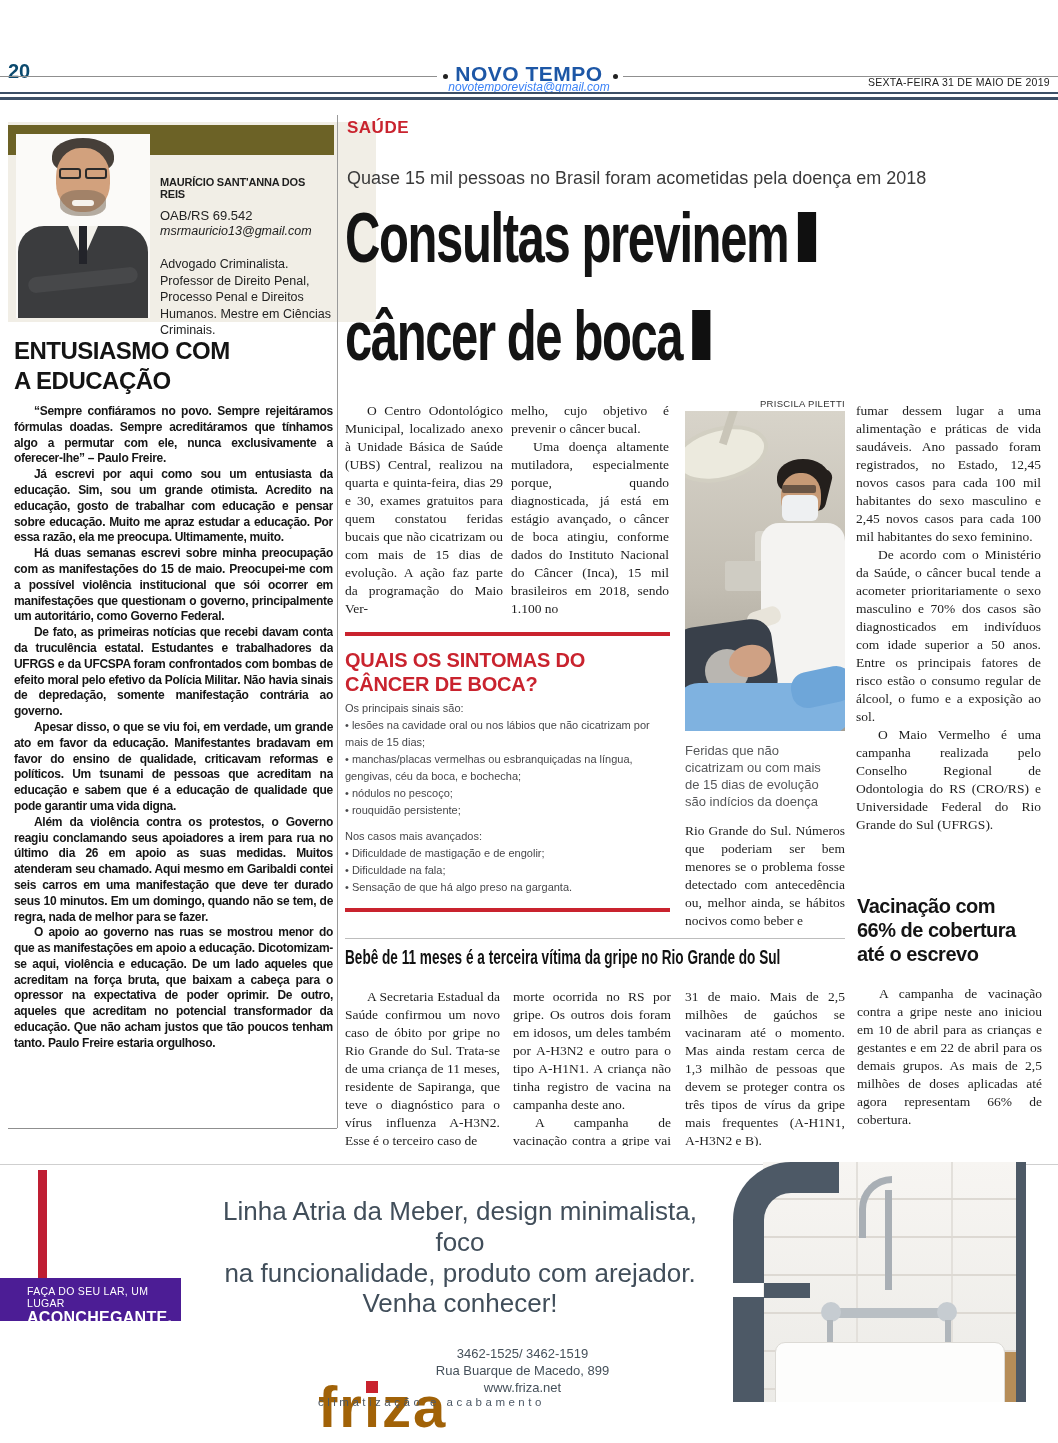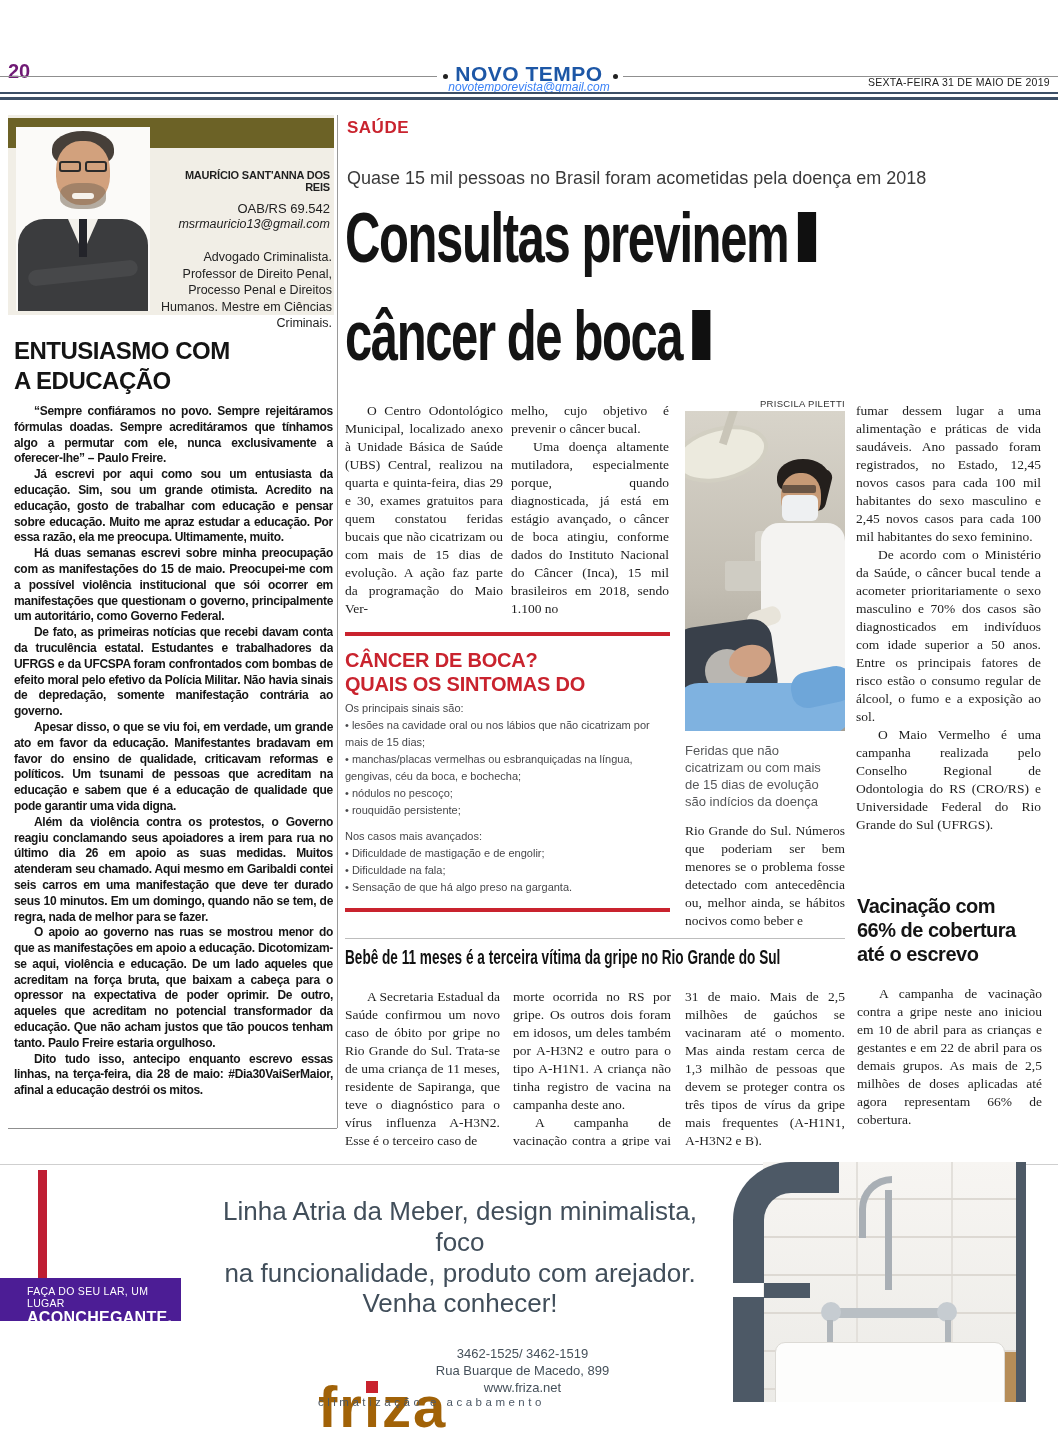--- a/index.html
+++ b/index.html
@@ -2,21 +2,21 @@
 <html><head>
 <meta charset="utf-8">
 <style>
   *{margin:0;padding:0;box-sizing:border-box;}
   html,body{background:#ffffff;}
   #page{position:relative;width:1058px;height:1443px;margin:0 auto;background:#fff;overflow:hidden;
          font-family:"Liberation Sans",sans-serif;color:#1a1a1a;}
   .abs{position:absolute;}
 
   
-  .pagenum{font-size:20px;font-weight:700;color:#701a75;}
+  .pagenum{font-size:20px;font-weight:700;color:#0c4a6e;}
   .masthead{font-size:21px;font-weight:700;color:#1d57a6;letter-spacing:.5px;text-align:center;}
   .mast-email{font-size:12px;font-style:italic;color:#3b82f6;text-align:center;}
   .pagedate{font-size:10.5px;color:#222;letter-spacing:.3px;text-align:right;}
   .hrule{height:1px;background:#8f8f8f;}
   .dot{width:5px;height:5px;border-radius:50%;background:#222;}
   .dbl-rule{height:8px;border-top:2px solid #3c4f66;border-bottom:3px solid #3c4f66;}
 
   
   .author-box{background:#f1eee6;}
   .author-banner{background:#6c6226;}
@@ -91,21 +91,21 @@
   <div class="abs pagenum" style="left:8px;top:60px;">20</div>
   <div class="abs hrule" style="left:0;top:76px;width:437px;"></div>
   <div class="abs dot" style="left:443px;top:74px;"></div>
   <div class="abs masthead" style="left:449px;top:62px;width:160px;">NOVO TEMPO</div>
   <div class="abs dot" style="left:613px;top:74px;"></div>
   <div class="abs hrule" style="left:623px;top:76px;width:435px;"></div>
   <div class="abs mast-email" style="left:399px;top:80px;width:260px;">novotemporevista@gmail.com</div>
   <div class="abs pagedate" style="left:818px;top:76px;width:232px;">SEXTA-FEIRA 31 DE MAIO DE 2019</div>
   <div class="abs dbl-rule" style="left:0;top:92px;width:1058px;"></div>
 
-  <div class="abs author-box" style="left:8px;top:115px;width:326px;height:200px;text-align:right;">
+  <div class="abs author-box" style="left:8px;top:122px;width:368px;height:200px;">
     <div class="abs author-banner" style="left:0;top:3px;width:326px;height:30px;"></div>
     <div class="abs avatar" style="left:8px;top:12px;width:134px;height:184px;">
       <div class="abs" style="left:36px;top:4px;width:62px;height:36px;background:#463f39;border-radius:50% 50% 40% 40%;"></div>
       <div class="abs" style="left:40px;top:14px;width:54px;height:64px;background:#d2a17d;border-radius:45%;"></div>
       <div class="abs" style="left:44px;top:56px;width:46px;height:26px;background:#7a6a58;opacity:.55;border-radius:40%;"></div>
       <div class="abs" style="left:43px;top:34px;width:22px;height:11px;border:2px solid #2a2a2a;border-radius:3px;"></div>
       <div class="abs" style="left:69px;top:34px;width:22px;height:11px;border:2px solid #2a2a2a;border-radius:3px;"></div>
       <div class="abs" style="left:56px;top:66px;width:22px;height:6px;background:#f6f2ec;border-radius:3px;"></div>
       <div class="abs" style="left:2px;top:92px;width:130px;height:92px;background:#3b3c3e;border-radius:26px 26px 0 0;"></div>
       <div class="abs" style="left:52px;top:92px;width:30px;height:34px;background:#f2f0ea;clip-path:polygon(0 0,100% 0,50% 100%);"></div>
@@ -123,21 +123,20 @@
     <div>A EDUCAÇÃO</div>
   </div>
   <div class="abs op-body" style="left:14px;top:404px;width:319px;height:716px;">
     <p>“Sempre confiáramos no povo. Sempre rejeitáramos fórmulas doadas. Sempre acreditáramos que tínhamos algo a permutar com ele, nunca exclusivamente a oferecer-lhe” – Paulo Freire.</p>
     <p>Já escrevi por aqui como sou um entusiasta da educação. Sim, sou um grande otimista. Acredito na educação, gosto de trabalhar com educação e pensar sobre educação. Muito me apraz estudar a educação. Por essa razão, ela me preocupa. Ultimamente, muito.</p>
     <p>Há duas semanas escrevi sobre minha preocupação com as manifestações do 15 de maio. Preocupei-me com a possível violência institucional que sói ocorrer em manifestações que questionam o governo, principalmente um autoritário, como Governo Federal.</p>
     <p>De fato, as primeiras notícias que recebi davam conta da truculência estatal. Estudantes e trabalhadores da UFRGS e da UFCSPA foram confrontados com bombas de efeito moral pelo efetivo da Polícia Militar. Não havia sinais de depredação, somente manifestação contrária ao governo.</p>
     <p>Apesar disso, o que se viu foi, em verdade, um grande ato em favor da educação. Manifestantes bradavam em favor do ensino de qualidade, criticavam reformas e políticos. Um tsunami de pessoas que acreditam na educação e sabem que é a educação de qualidade que pode garantir uma vida digna.</p>
     <p>Além da violência contra os protestos, o Governo reagiu conclamando seus apoiadores a irem para rua no último dia 26 em apoio as suas medidas. Muitos atenderam seu chamado. Aqui mesmo em Garibaldi contei seis carros em uma manifestação que deve ter durado seus 10 minutos. Em um domingo, quando não se tem, de regra, nada de melhor para se fazer.</p>
     <p>O apoio ao governo nas ruas se mostrou menor do que as manifestações em apoio a educação. Dicotomizam-se aqui, violência e educação. De um lado aqueles que acreditam na força bruta, que baixam a cabeça para o opressor na expectativa de poder oprimir. De outro, aqueles que acreditam no potencial transformador da educação. Que não acham justos que tão poucos tenham tanto. Paulo Freire estaria orgulhoso.</p>
-    <p>Dito tudo isso, antecipo enquanto escrevo essas linhas, na terça-feira, dia 28 de maio: #Dia30VaiSerMaior, afinal a educação destrói os mitos.</p>
   </div>
   <div class="abs vline" style="left:337px;top:115px;height:1013px;"></div>
   <div class="abs hrule" style="left:8px;top:1128px;width:329px;"></div>
 
   <div class="abs kicker" style="left:347px;top:118px;">SAÚDE</div>
   <div class="abs deck" style="left:347px;top:168px;width:690px;">Quase 15 mil pessoas no Brasil foram acometidas pela doença em 2018</div>
 
   <div class="abs" style="left:345px;top:198px;height:96px;">
     <div class="hl"><span>Consultas previnem</span><span class="hl-block"></span></div>
   </div>
@@ -178,22 +177,22 @@
   </div>
 
   <div class="abs serif" style="left:856px;top:402px;width:185px;height:452px;">
     <p>fumar dessem lugar a uma alimentação e práticas de vida saudáveis. Ano passado foram registrados, no Estado, 12,45 novos casos para cada 100 mil habitantes do sexo masculino e 2,45 novos casos para cada 100 mil habitantes do sexo feminino.</p>
     <p class="ind">De acordo com o Ministério da Saúde, o câncer bucal tende a acometer prioritariamente o sexo masculino e 70% dos casos são diagnosticados em indivíduos com idade superior a 50 anos. Entre os principais fatores de risco estão o consumo regular de álcool, o fumo e a exposição ao sol.</p>
     <p class="ind">O Maio Vermelho é uma campanha realizada pelo Conselho Regional de Odontologia do RS (CRO/RS) e Universidade Federal do Rio Grande do Sul (UFRGS).</p>
   </div>
 
   <div class="abs red-rule" style="left:345px;top:632px;width:325px;"></div>
   <div class="abs sym-title" style="left:345px;top:648px;width:325px;">
+    <div>QUAIS OS SINTOMAS DO</div>
     <div>CÂNCER DE BOCA?</div>
-    <div>QUAIS OS SINTOMAS DO</div>
   </div>
   <div class="abs sym-body" style="left:345px;top:700px;width:325px;height:204px;overflow:hidden;">
     <div>Os principais sinais são:</div>
     <div class="sym-li">lesões na cavidade oral ou nos lábios que não cicatrizam por mais de 15 dias;</div>
     <div class="sym-li">manchas/placas vermelhas ou esbranquiçadas na língua, gengivas, céu da boca, e bochecha;</div>
     <div class="sym-li">nódulos no pescoço;</div>
     <div class="sym-li">rouquidão persistente;</div>
     <div class="sym-gap"></div>
     <div>Nos casos mais avançados:</div>
     <div class="sym-li">Dificuldade de mastigação e de engolir;</div>

